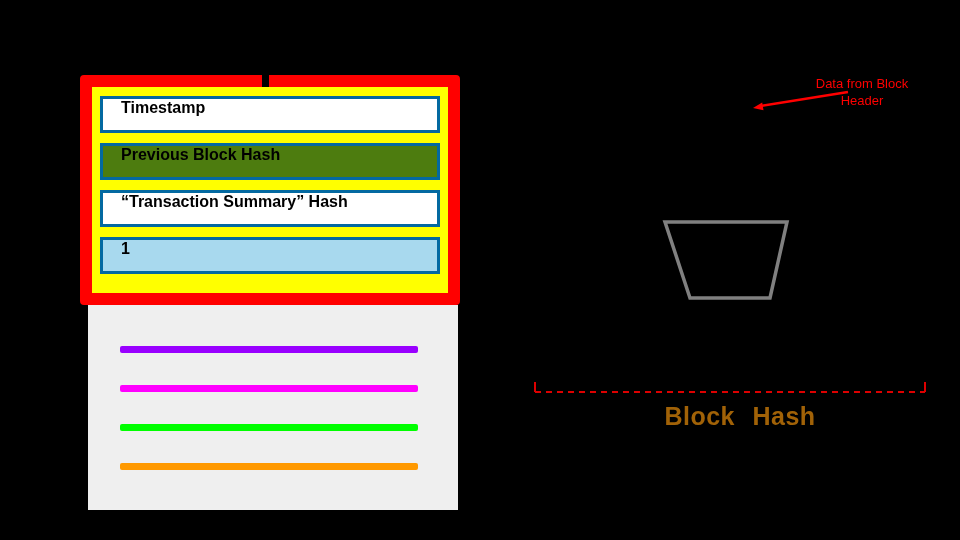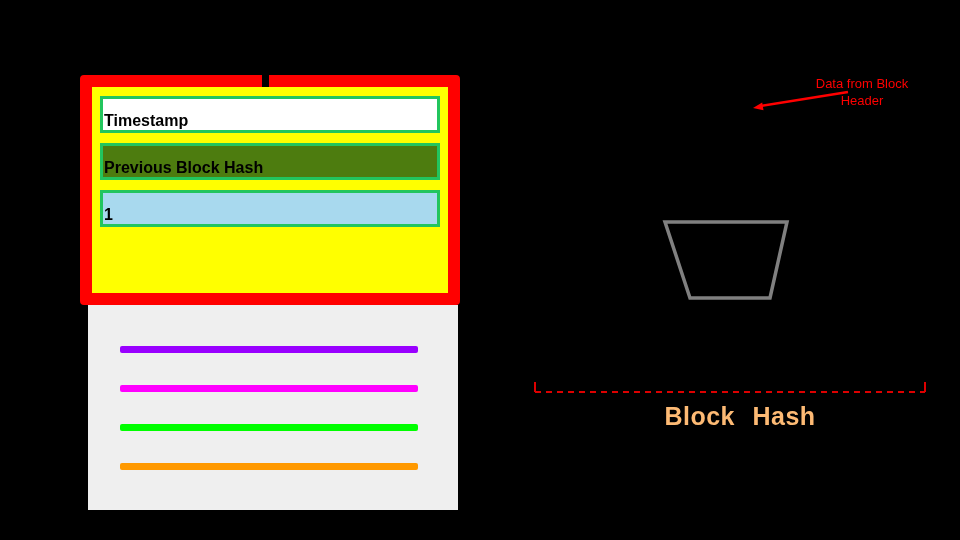--- a/index.html
+++ b/index.html
@@ -12,22 +12,22 @@
   
   .connector { position:absolute; left:262px; top:20px; width:7px; height:67px; background:#000; z-index:3; }
 
   
   .block-header {
     position:absolute; left:80px; top:75px; width:380px; height:230px;
     background:#ffff00; border:12px solid #ff0000; border-radius:4px;
     padding:9px 8px; z-index:2;
   }
   .field {
-    height:37px; margin-bottom:10px; background:#fff; border:3px solid #22c55e;
-    display:flex; align-items:flex-end; padding-left:1px;
+    height:37px; margin-bottom:10px; background:#fff; border:3px solid #0369a1;
+    display:flex; align-items:flex-start; padding-left:18px;
   }
   .field:last-child { margin-bottom:0; }
   .field-label { font-weight:bold; font-size:16px; color:#000; white-space:nowrap; }
 
   
   .tx-box { position:absolute; left:88px; top:305px; width:370px; height:205px; background:#efefef; z-index:1; }
   .tx-line { position:absolute; left:32px; width:298px; height:7px; border-radius:2px; }
   .tx-line.n1 { top:41px; }
   .tx-line.n2 { top:80px; }
   .tx-line.n3 { top:119px; }
@@ -66,20 +66,23 @@
 
   <div class="connector"></div>
 
   <div class="block-header" style="background: rgb(255, 255, 0); border-color: rgb(255, 0, 0);">
     <div class="field" style="background: rgb(255, 255, 255);">
       <span class="field-label">Timestamp</span>
     </div>
     <div class="field" style="background: #4d7c0f;">
       <span class="field-label">Previous Block Hash</span>
     </div>
+    <div class="field" style="background: rgb(255, 255, 255);">
+      <span class="field-label">“Transaction Summary” Hash</span>
+    </div>
     <div class="field" style="background: rgb(168, 217, 238);">
       <span class="field-label">1</span>
     </div>
   </div>
 
   <div class="tx-box" style="background: rgb(239, 239, 239);">
     <div class="tx-line n1" style="background: rgb(153, 0, 255);"></div>
     <div class="tx-line n2" style="background: rgb(255, 0, 255);"></div>
     <div class="tx-line n3" style="background: rgb(0, 255, 0);"></div>
     <div class="tx-line n4" style="background: rgb(255, 153, 0);"></div>
@@ -95,15 +98,15 @@
   <svg class="funnel" width="145" height="100" viewBox="0 0 145 100" style="color: rgb(128, 128, 128);">
     <polygon points="10,12 132,12 115,88 35,88"></polygon>
   </svg>
 
   <svg class="bracket" width="400" height="20" viewBox="0 0 400 20" style="color: rgb(221, 0, 0);">
     <line class="dash" x1="5" y1="14" x2="395" y2="14"></line>
     <line x1="5" y1="4" x2="5" y2="14"></line>
     <line x1="395" y1="4" x2="395" y2="14"></line>
   </svg>
 
-  <div class="block-hash" style="color: #fdba74;">Block Hash</div>
+  <div class="block-hash" style="color: #a16207;">Block Hash</div>
 
 </div>
 
 </body></html>

